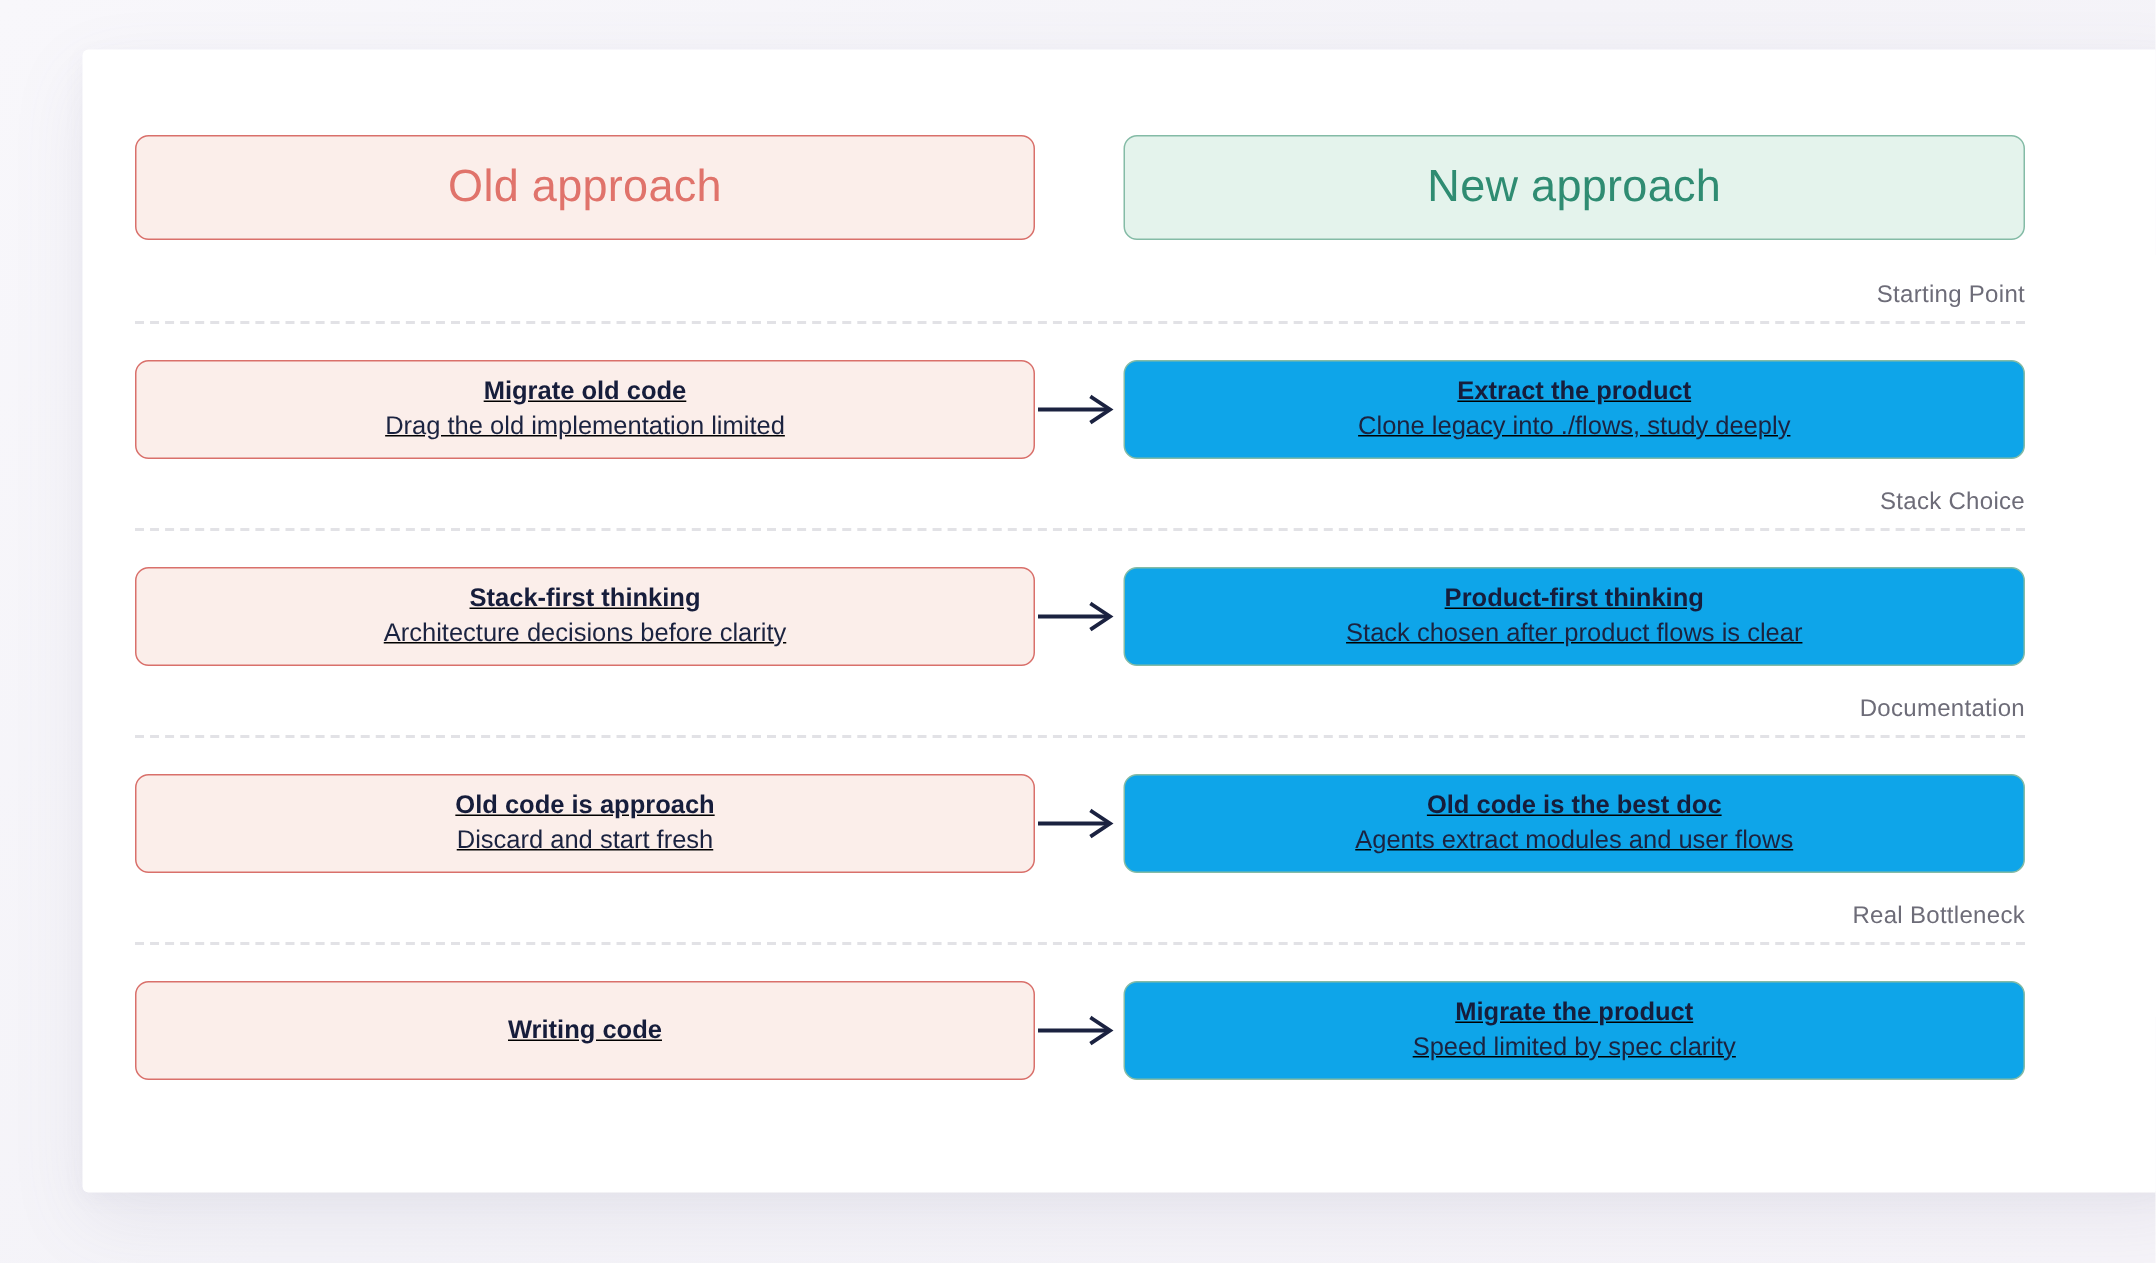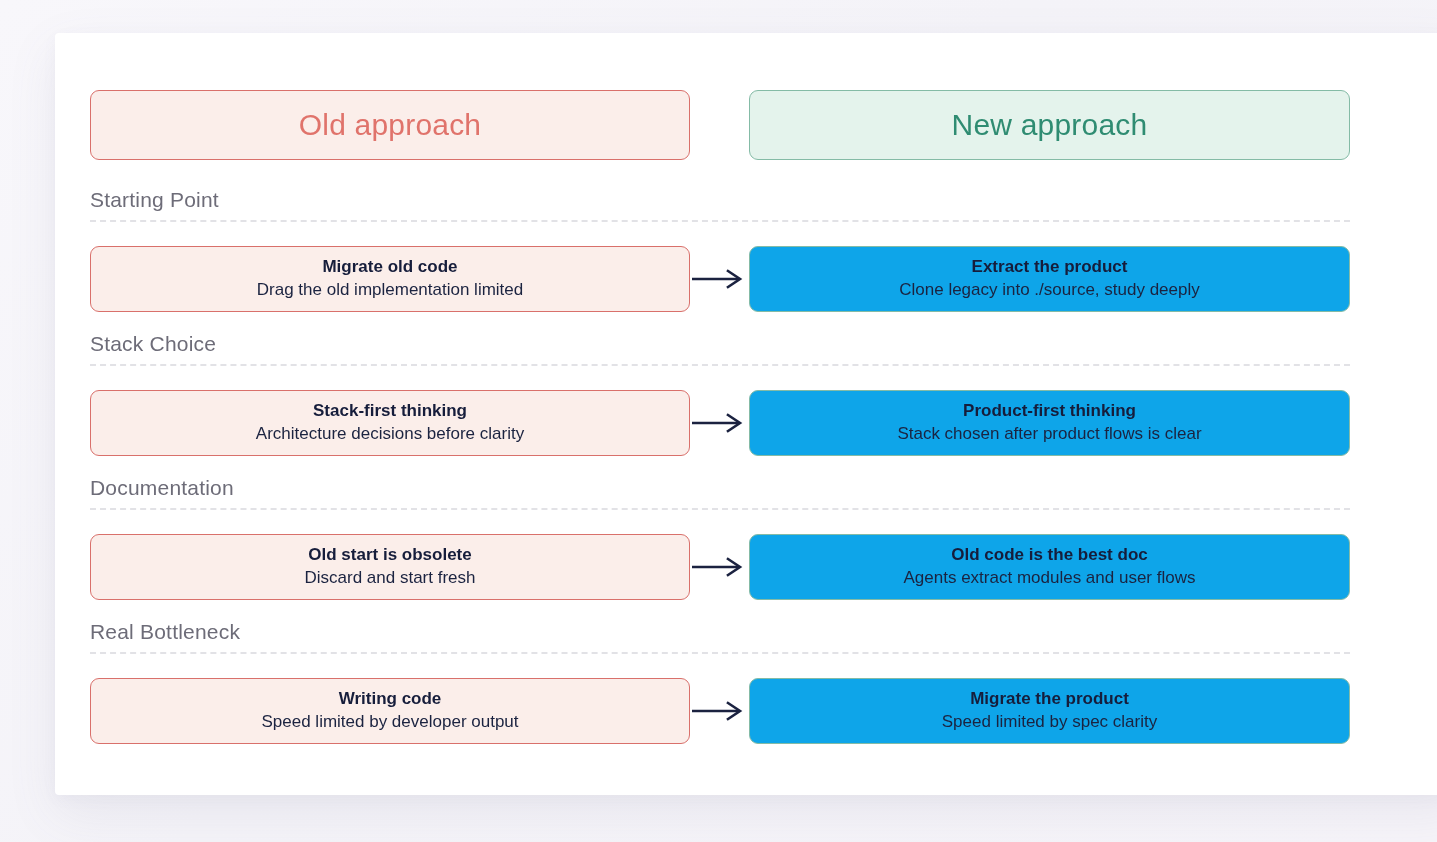--- a/index.html
+++ b/index.html
@@ -72,42 +72,43 @@
     left: 35px;
     top: 137px;
     width: 1260px;
   }
 
   .section {
     width: 100%;
   }
 
   .section-label {
-    text-align: left;
-    font-size: 21px;
+    text-align: right;
+    font-size: 16px;
     color: #6d6c78;
     padding-top: 18px;
     padding-bottom: 8px;
     letter-spacing: 0.2px;
   }
 
   .divider {
     width: 100%;
     height: 0;
     border-top: 2px dashed #e2e2e6;
   }
 
   .pair {
     position: relative;
     display: flex;
     justify-content: space-between;
     align-items: center;
     height: 66px;
     margin-top: 24px;
     margin-bottom: 2px;
+    text-decoration: underline;
   }
 
   .card {
     width: 600px;
     height: 66px;
     border-radius: 9px;
     box-sizing: border-box;
     display: flex;
     flex-direction: column;
     align-items: center;
@@ -169,21 +170,21 @@
             <div class="card-sub">Drag the old implementation limited</div>
           </div>
           <div class="arrow">
             <svg width="56" height="22" viewBox="0 0 56 22">
               <line x1="2" y1="11" x2="48" y2="11" stroke="#1b2240" stroke-width="2.6"></line>
               <polyline points="38,3 50,11 38,19" fill="none" stroke="#1b2240" stroke-width="2.6" stroke-linecap="square" stroke-linejoin="miter"></polyline>
             </svg>
           </div>
           <div class="card new">
             <div class="card-title">Extract the product</div>
-            <div class="card-sub">Clone legacy into ./source, study deeply</div>
+            <div class="card-sub">Clone legacy into ./flows, study deeply</div>
           </div>
         </div>
       </div>
 
       <div class="section">
         <div class="section-label">Stack Choice</div>
         <div class="divider"></div>
         <div class="pair">
           <div class="card old">
             <div class="card-title">Stack-first thinking</div>
@@ -200,21 +201,21 @@
             <div class="card-sub">Stack chosen after product flows is clear</div>
           </div>
         </div>
       </div>
 
       <div class="section">
         <div class="section-label">Documentation</div>
         <div class="divider"></div>
         <div class="pair">
           <div class="card old">
-            <div class="card-title">Old start is obsolete</div>
+            <div class="card-title">Old code is approach</div>
             <div class="card-sub">Discard and start fresh</div>
           </div>
           <div class="arrow">
             <svg width="56" height="22" viewBox="0 0 56 22">
               <line x1="2" y1="11" x2="48" y2="11" stroke="#1b2240" stroke-width="2.6"></line>
               <polyline points="38,3 50,11 38,19" fill="none" stroke="#1b2240" stroke-width="2.6" stroke-linecap="square" stroke-linejoin="miter"></polyline>
             </svg>
           </div>
           <div class="card new">
             <div class="card-title">Old code is the best doc</div>
@@ -222,21 +223,20 @@
           </div>
         </div>
       </div>
 
       <div class="section">
         <div class="section-label">Real Bottleneck</div>
         <div class="divider"></div>
         <div class="pair">
           <div class="card old">
             <div class="card-title">Writing code</div>
-            <div class="card-sub">Speed limited by developer output</div>
           </div>
           <div class="arrow">
             <svg width="56" height="22" viewBox="0 0 56 22">
               <line x1="2" y1="11" x2="48" y2="11" stroke="#1b2240" stroke-width="2.6"></line>
               <polyline points="38,3 50,11 38,19" fill="none" stroke="#1b2240" stroke-width="2.6" stroke-linecap="square" stroke-linejoin="miter"></polyline>
             </svg>
           </div>
           <div class="card new">
             <div class="card-title">Migrate the product</div>
             <div class="card-sub">Speed limited by spec clarity</div>

